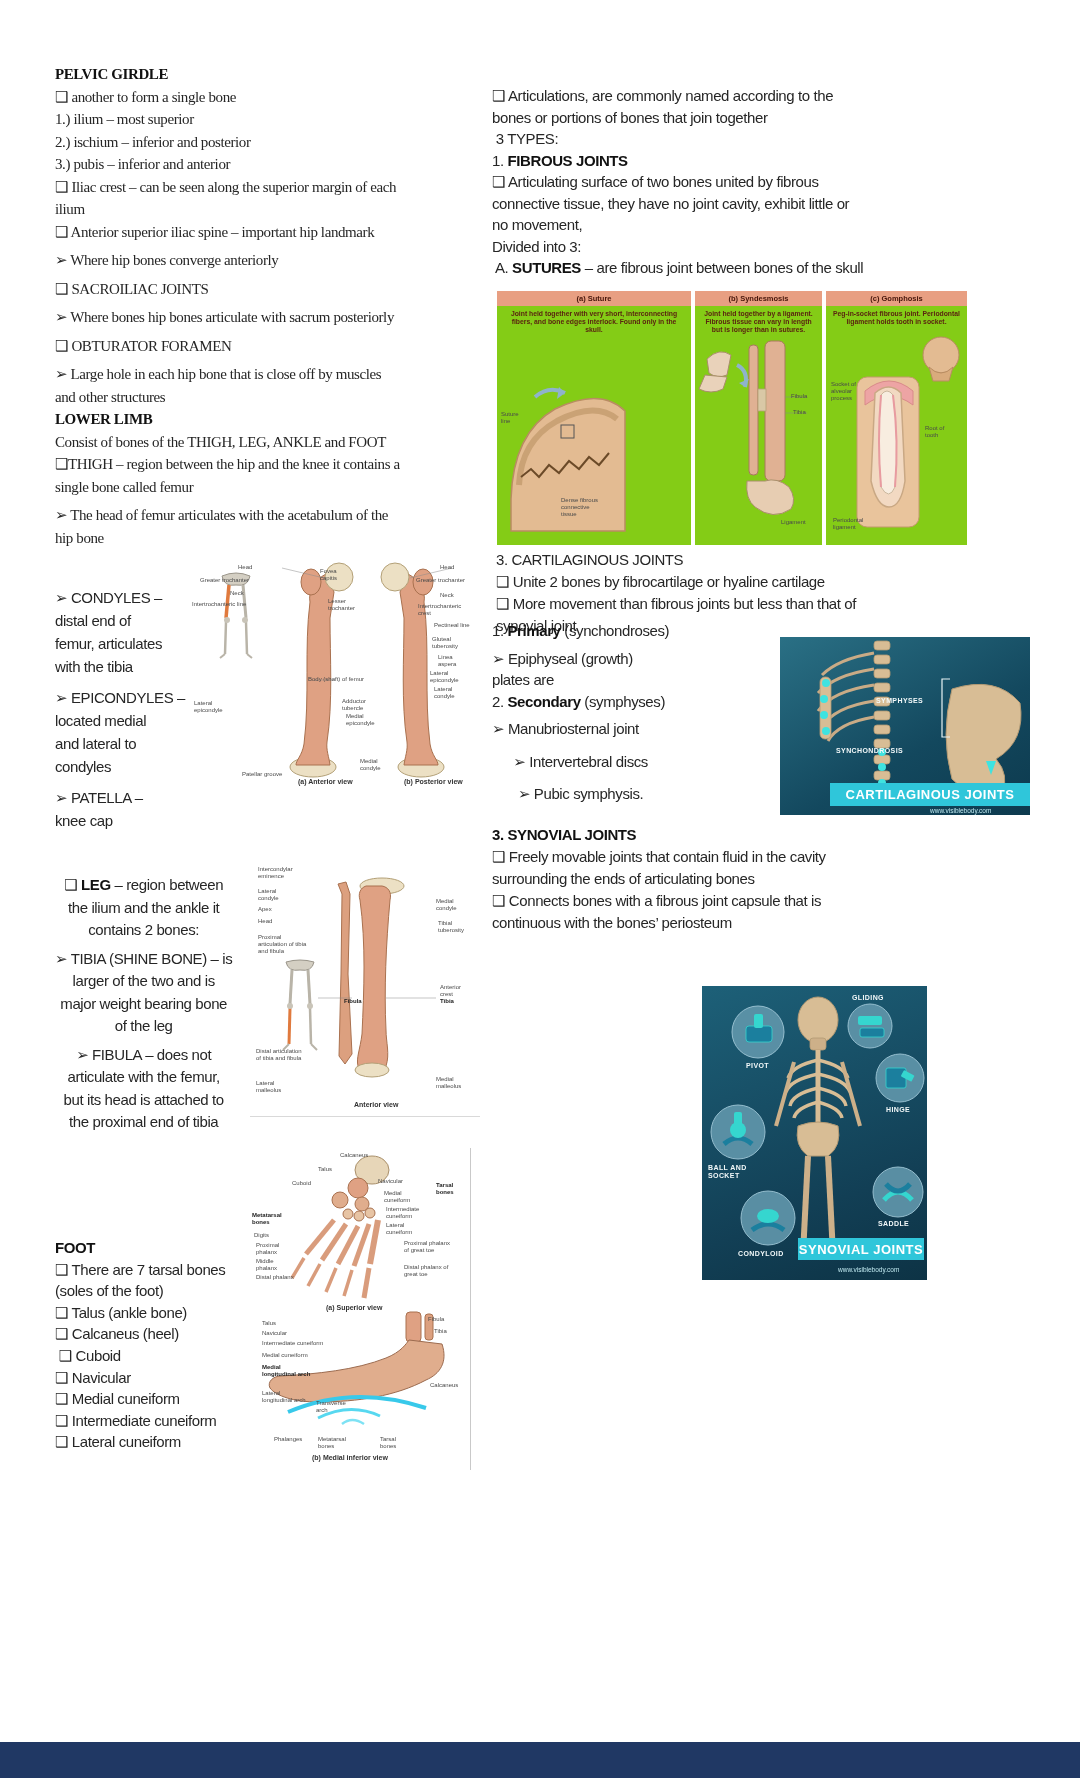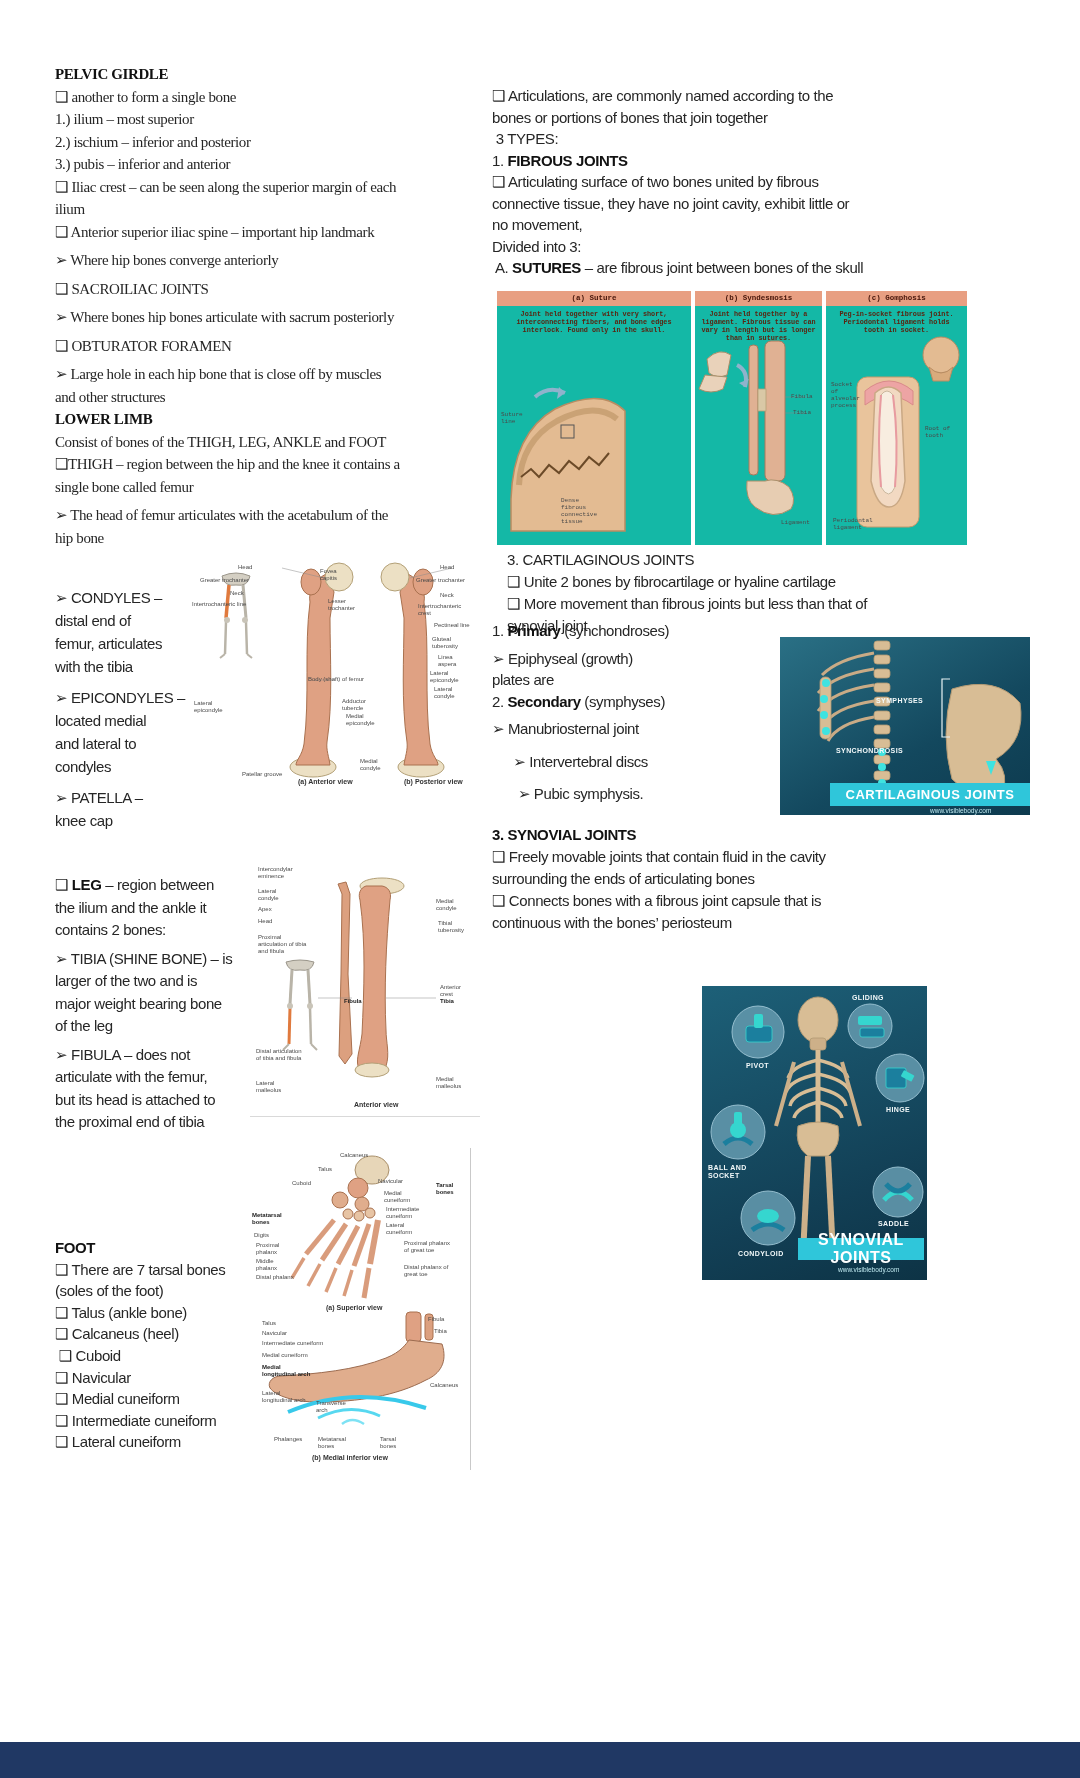--- a/index.html
+++ b/index.html
@@ -2,37 +2,37 @@
 <html><head>
 <meta charset="utf-8">
 <style>
   html,body{margin:0;padding:0;background:#ffffff;}
   .page{position:relative;width:1080px;height:1778px;background:#fff;overflow:hidden;
         font-family:"Liberation Sans",sans-serif;color:#262626;}
   .blk{position:absolute;}
   .l{white-space:pre;font-size:15px;letter-spacing:-0.4px;line-height:21.5px;}
   .blk-l1 .l{line-height:22.5px;font-family:Liberation Serif, serif;}
   .blk-l2 .l{line-height:23px;}
-  .blk-leg .l{line-height:22.5px;}
+  .blk-leg .l{line-height:22.5px;text-align:center;}
   .blk-foot .l{line-height:21.6px;}
   .blk-r2 .l{line-height:22px;}
   .blk-r4 .l{line-height:22px;}
   .sp{margin-top:6px;}
   .sp2{margin-top:11px;text-align:center;}
   .sp8{margin-top:8px;}
   b{font-weight:bold;color:#111;}
   .img{position:absolute;}
   .lbl{position:absolute;font-size:6px;line-height:7px;color:#4a4a4a;letter-spacing:0;white-space:normal;}
   .lblb{font-weight:bold;color:#222;}
   .cap{position:absolute;font-size:7px;font-weight:bold;color:#333;letter-spacing:0;white-space:pre;}
   .wlbl{position:absolute;color:#f2f8f9;font-size:7px;font-weight:bold;letter-spacing:0.4px;white-space:pre;line-height:8px;}
   .banner{position:absolute;background:#2fc6da;color:#ffffff;font-weight:bold;text-align:center;
           display:flex;align-items:center;justify-content:center;letter-spacing:0.5px;}
   .wm{position:absolute;color:#bfe8ef;font-size:6.5px;letter-spacing:0;}
-  .fib-bg{background:#14b8a6;font-family:Liberation Mono, monospace;}
+  .fib-bg{background:#84cc16;}
   .fhead{position:absolute;top:0;height:15px;background:#e89f82;color:#45150a;font-weight:bold;
          font-size:7.5px;text-align:center;line-height:15px;letter-spacing:0;}
   .fdesc{position:absolute;font-size:6.8px;line-height:8px;font-weight:bold;color:#5a2410;
          text-align:center;white-space:normal;letter-spacing:0;}
   .footer-bar{position:absolute;left:0;top:1742px;width:1080px;height:36px;background:#203864;}
   svg{position:absolute;overflow:visible;}
 </style>
 </head>
 <body>
 
@@ -106,21 +106,21 @@
     <div class="l"><span>bones or portions of bones that join together</span><b></b><span></span></div>
     <div class="l"><span> 3 TYPES:</span><b></b><span></span></div>
     <div class="l"><span>1. </span><b>FIBROUS JOINTS</b><span></span></div>
     <div class="l"><span>❑ Articulating surface of two bones united by fibrous</span><b></b><span></span></div>
     <div class="l"><span>connective tissue, they have no joint cavity, exhibit little or</span><b></b><span></span></div>
     <div class="l"><span>no movement,</span><b></b><span></span></div>
     <div class="l"><span>Divided into 3:</span><b></b><span></span></div>
     <div class="l"><span> A. </span><b>SUTURES</b><span> – are fibrous joint between bones of the skull</span></div>
   </div>
 
-  <div class="blk blk-r2" style="left:507px;top:549px;">
+  <div class="blk blk-r2" style="left:496px;top:549px;">
     <div class="l"><span>3. CARTILAGINOUS JOINTS</span><b></b><span></span></div>
     <div class="l"><span>❑ Unite 2 bones by fibrocartilage or hyaline cartilage</span><b></b><span></span></div>
     <div class="l"><span>❑ More movement than fibrous joints but less than that of</span><b></b><span></span></div>
     <div class="l"><span>synovial joint</span><b></b><span></span></div>
   </div>
 
   <div class="blk" style="left:492px;top:620px;">
     <div class="l"><span>1. </span><b>Primary</b><span> (synchondroses)</span></div>
     <div class="l sp"><span>➢ Epiphyseal (growth)</span><b></b><span></span></div>
     <div class="l"><span>plates are</span><b></b><span></span></div>
@@ -416,19 +416,19 @@
         <path d="M182,214 Q196,198 210,214" fill="none" stroke="#35d6cf" stroke-width="5"></path>
         <path d="M184,198 Q196,212 208,198" fill="none" stroke="#1b7f9e" stroke-width="5"></path>
       </g>
     </svg>
     <span class="wlbl" style="left:150px;top:8px;">GLIDING</span>
     <span class="wlbl" style="left:44px;top:76px;">PIVOT</span>
     <span class="wlbl" style="left:184px;top:120px;">HINGE</span>
     <span class="wlbl" style="left:6px;top:178px;width:52px;white-space:normal;">BALL AND SOCKET</span>
     <span class="wlbl" style="left:36px;top:264px;">CONDYLOID</span>
     <span class="wlbl" style="left:176px;top:234px;">SADDLE</span>
-    <div class="banner" style="left:96px;top:252px;width:126px;height:22px;font-size:16px;">SYNOVIAL JOINTS</div>
+    <div class="banner" style="left:96px;top:252px;width:126px;height:22px;font-size:13px;">SYNOVIAL JOINTS</div>
     <span class="wm" style="left:136px;top:280px;">www.visiblebody.com</span>
   </div>
 
   <div class="footer-bar"></div>
 
 </div>
 
 </body></html>

